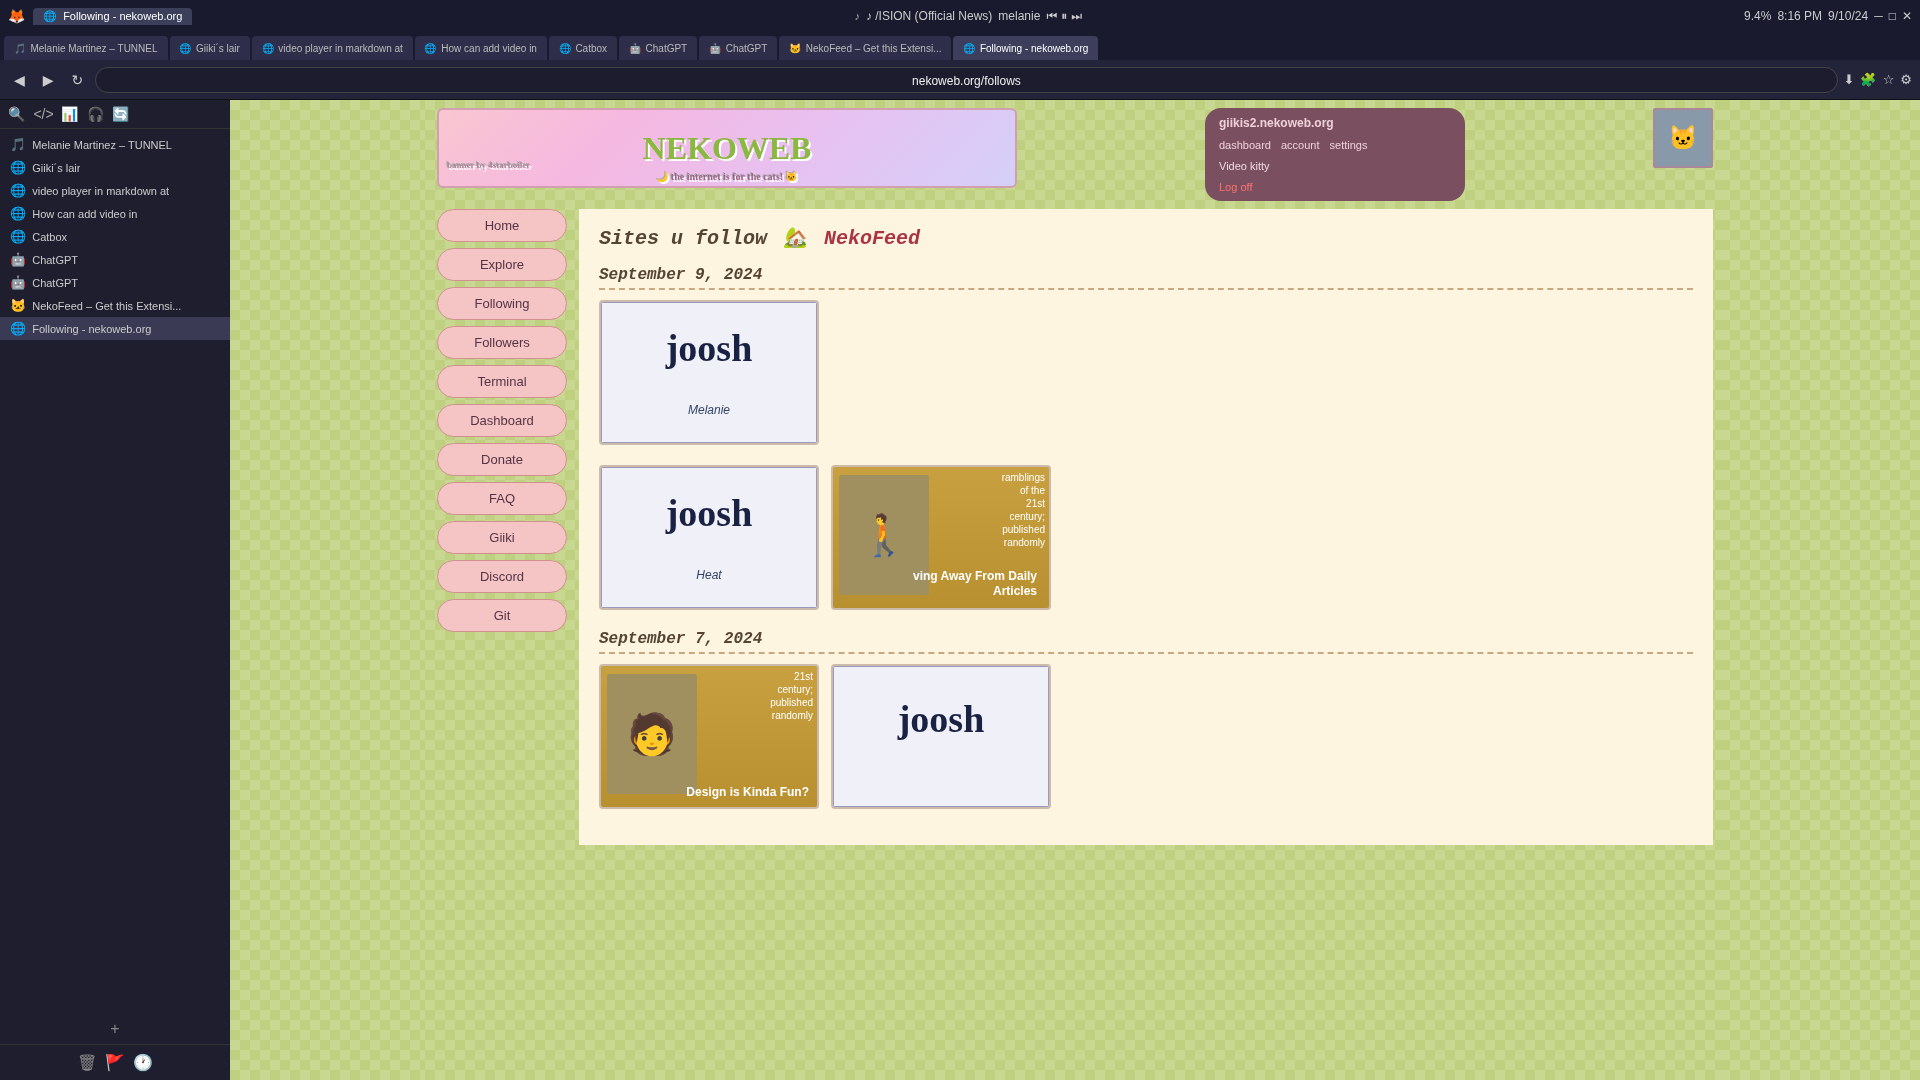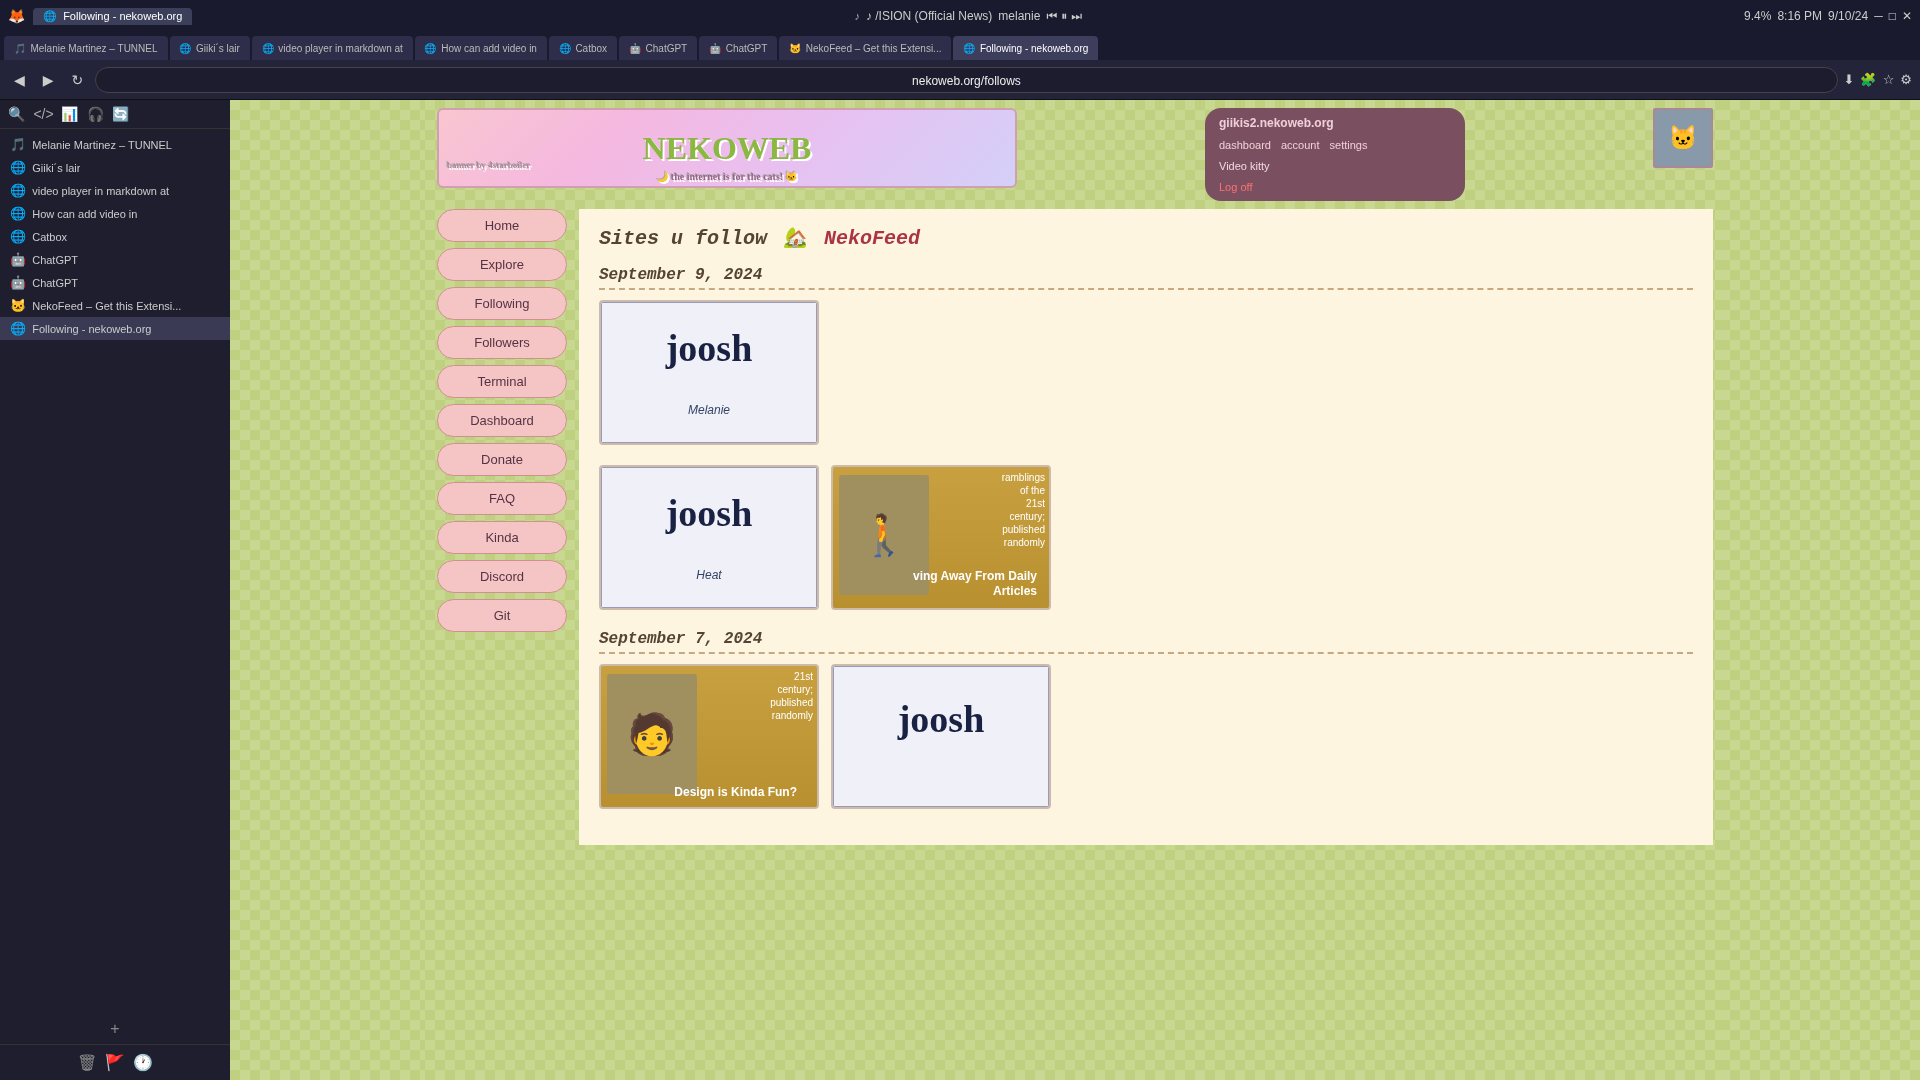--- a/index.html
+++ b/index.html
@@ -496,21 +496,21 @@
 
         <div class="page-nav">
           <button class="nav-btn-page">Home</button>
           <button class="nav-btn-page">Explore</button>
           <button class="nav-btn-page">Following</button>
           <button class="nav-btn-page">Followers</button>
           <button class="nav-btn-page">Terminal</button>
           <button class="nav-btn-page">Dashboard</button>
           <button class="nav-btn-page">Donate</button>
           <button class="nav-btn-page">FAQ</button>
-          <button class="nav-btn-page">Kinda</button>
+          <button class="nav-btn-page">Giiki</button>
           <button class="nav-btn-page">Discord</button>
           <button class="nav-btn-page">Git</button>
         </div>
 
         <div class="feed-area">
           <div class="feed-header">
             <em><span>Sites u follow</span>
             <span class="emoji"> 🏡</span>
             <span class="nekofeed">NekoFeed</span></em>
           </div>
@@ -546,21 +546,21 @@
           </div>
 
           <div class="date-section">
             <div class="date-label">September 7, 2024</div>
             <div class="feed-cards">
               <div class="feed-card card-ramblings">
                 <div style="position:absolute; left:6px; top:8px; width:90px; height:120px; background:#a09060; border-radius:3px; overflow:hidden; display:flex; align-items:center; justify-content:center;">
                   <span style="font-size:40px;">🧑</span>
                 </div>
                 <div style="position:absolute; right:4px; top:4px; font-size:10px; color:#fff; text-align:right; line-height:1.3;">21st<br>century;<br>published<br>randomly</div>
-                <div style="position:absolute; bottom:8px; right:20px; font-size:12px; color:#fff; font-weight:bold; text-align:right;">Design is Kinda Fun?</div>
+                <div style="position:absolute; bottom:8px; right:8px; font-size:12px; color:#fff; font-weight:bold; text-align:right;">Design is Kinda Fun?</div>
               </div>
               <div class="feed-card">
                 <div class="joosh-card-inner">
                   <div class="joosh-text">joosh</div>
                   <div class="joosh-subtitle"></div>
                 </div>
               </div>
             </div>
           </div>
 

